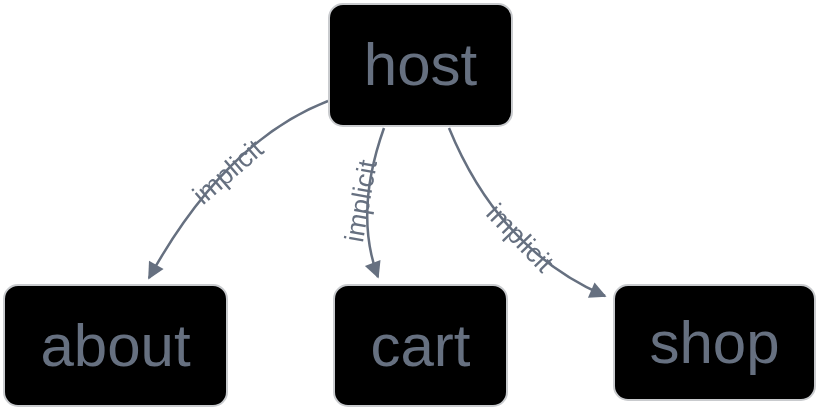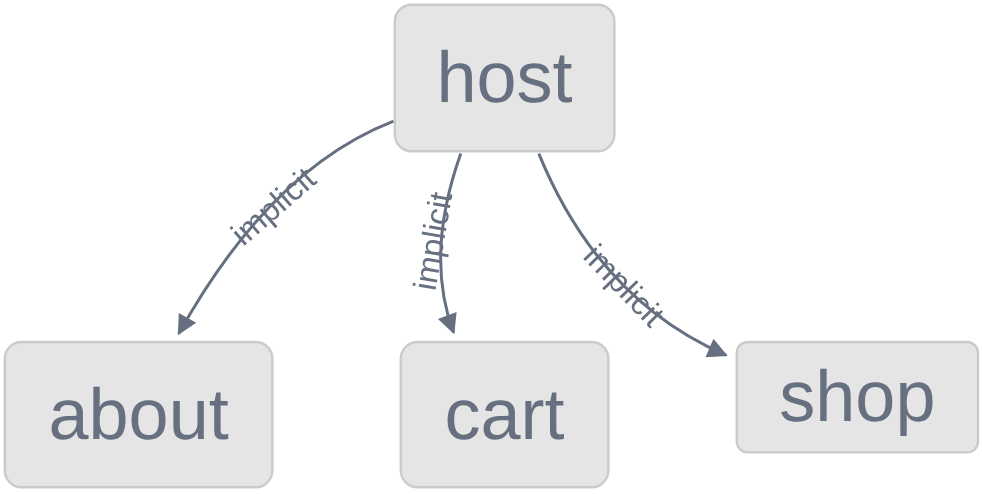--- a/index.html
+++ b/index.html
@@ -23,34 +23,34 @@
   }
   .edge-label {
     fill: #667080;
     font-family: "Liberation Sans", "DejaVu Sans", sans-serif;
     font-size: 27px;
     text-anchor: middle;
   }
   .node {
     position: absolute;
     box-sizing: border-box;
-    background: #e5e5e5;
+    background: #000000;
     border: 2px solid #c9cbce;
     border-radius: 15px;
     display: flex;
     align-items: center;
     justify-content: center;
     color: #667080;
     font-size: 60px;
     line-height: 1;
   }
   .node-host  { left: 328px; top: 3px;   width: 185px; height: 124px; }
   .node-about { left: 3px;   top: 284px; width: 225px; height: 123px; }
   .node-cart  { left: 333px; top: 284px; width: 175px; height: 123px; justify-content: center; }
-  .node-shop  { left: 613px; top: 284px; width: 203px; height: 94px; border-radius: 10px; }
+  .node-shop  { left: 613px; top: 284px; width: 203px; height: 117px; }
 </style>
 </head>
 <body>
 
 <div class="canvas">
 
   <svg class="edges-layer" viewBox="0 0 818 412" xmlns="http://www.w3.org/2000/svg">
     <defs>
       <marker id="arrow" viewBox="0 0 12 12" refX="10" refY="6" markerWidth="20" markerHeight="20" markerUnits="userSpaceOnUse" orient="auto">
         <path d="M1,1 L11,6 L1,11 Z" fill="#667080"></path>

